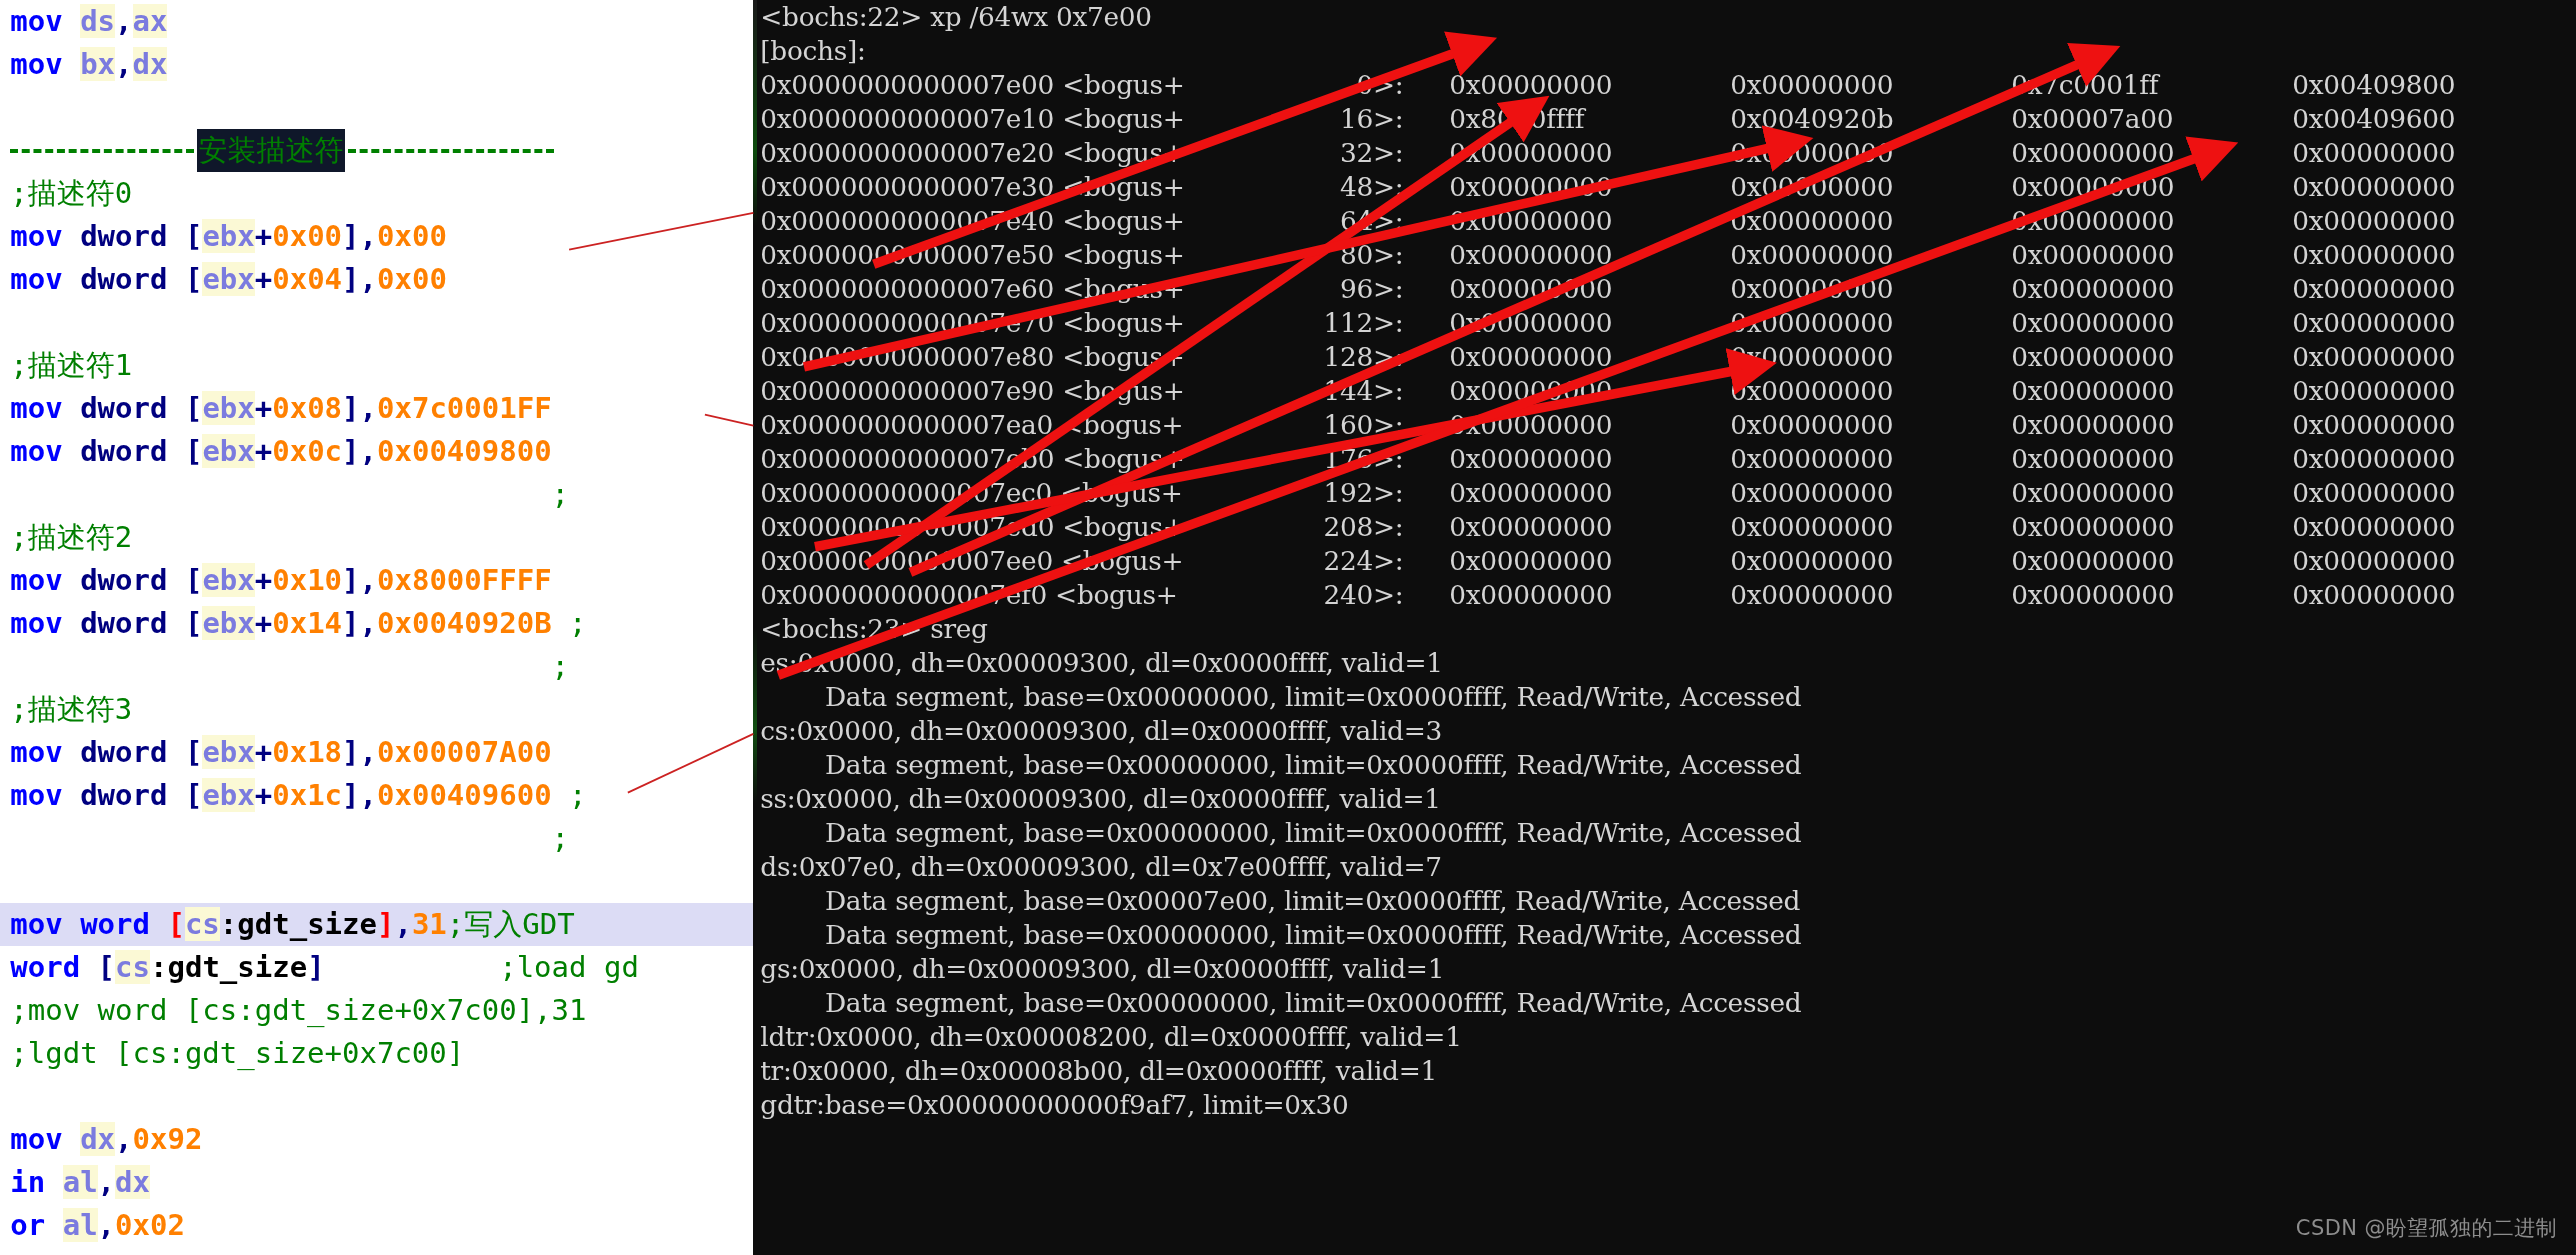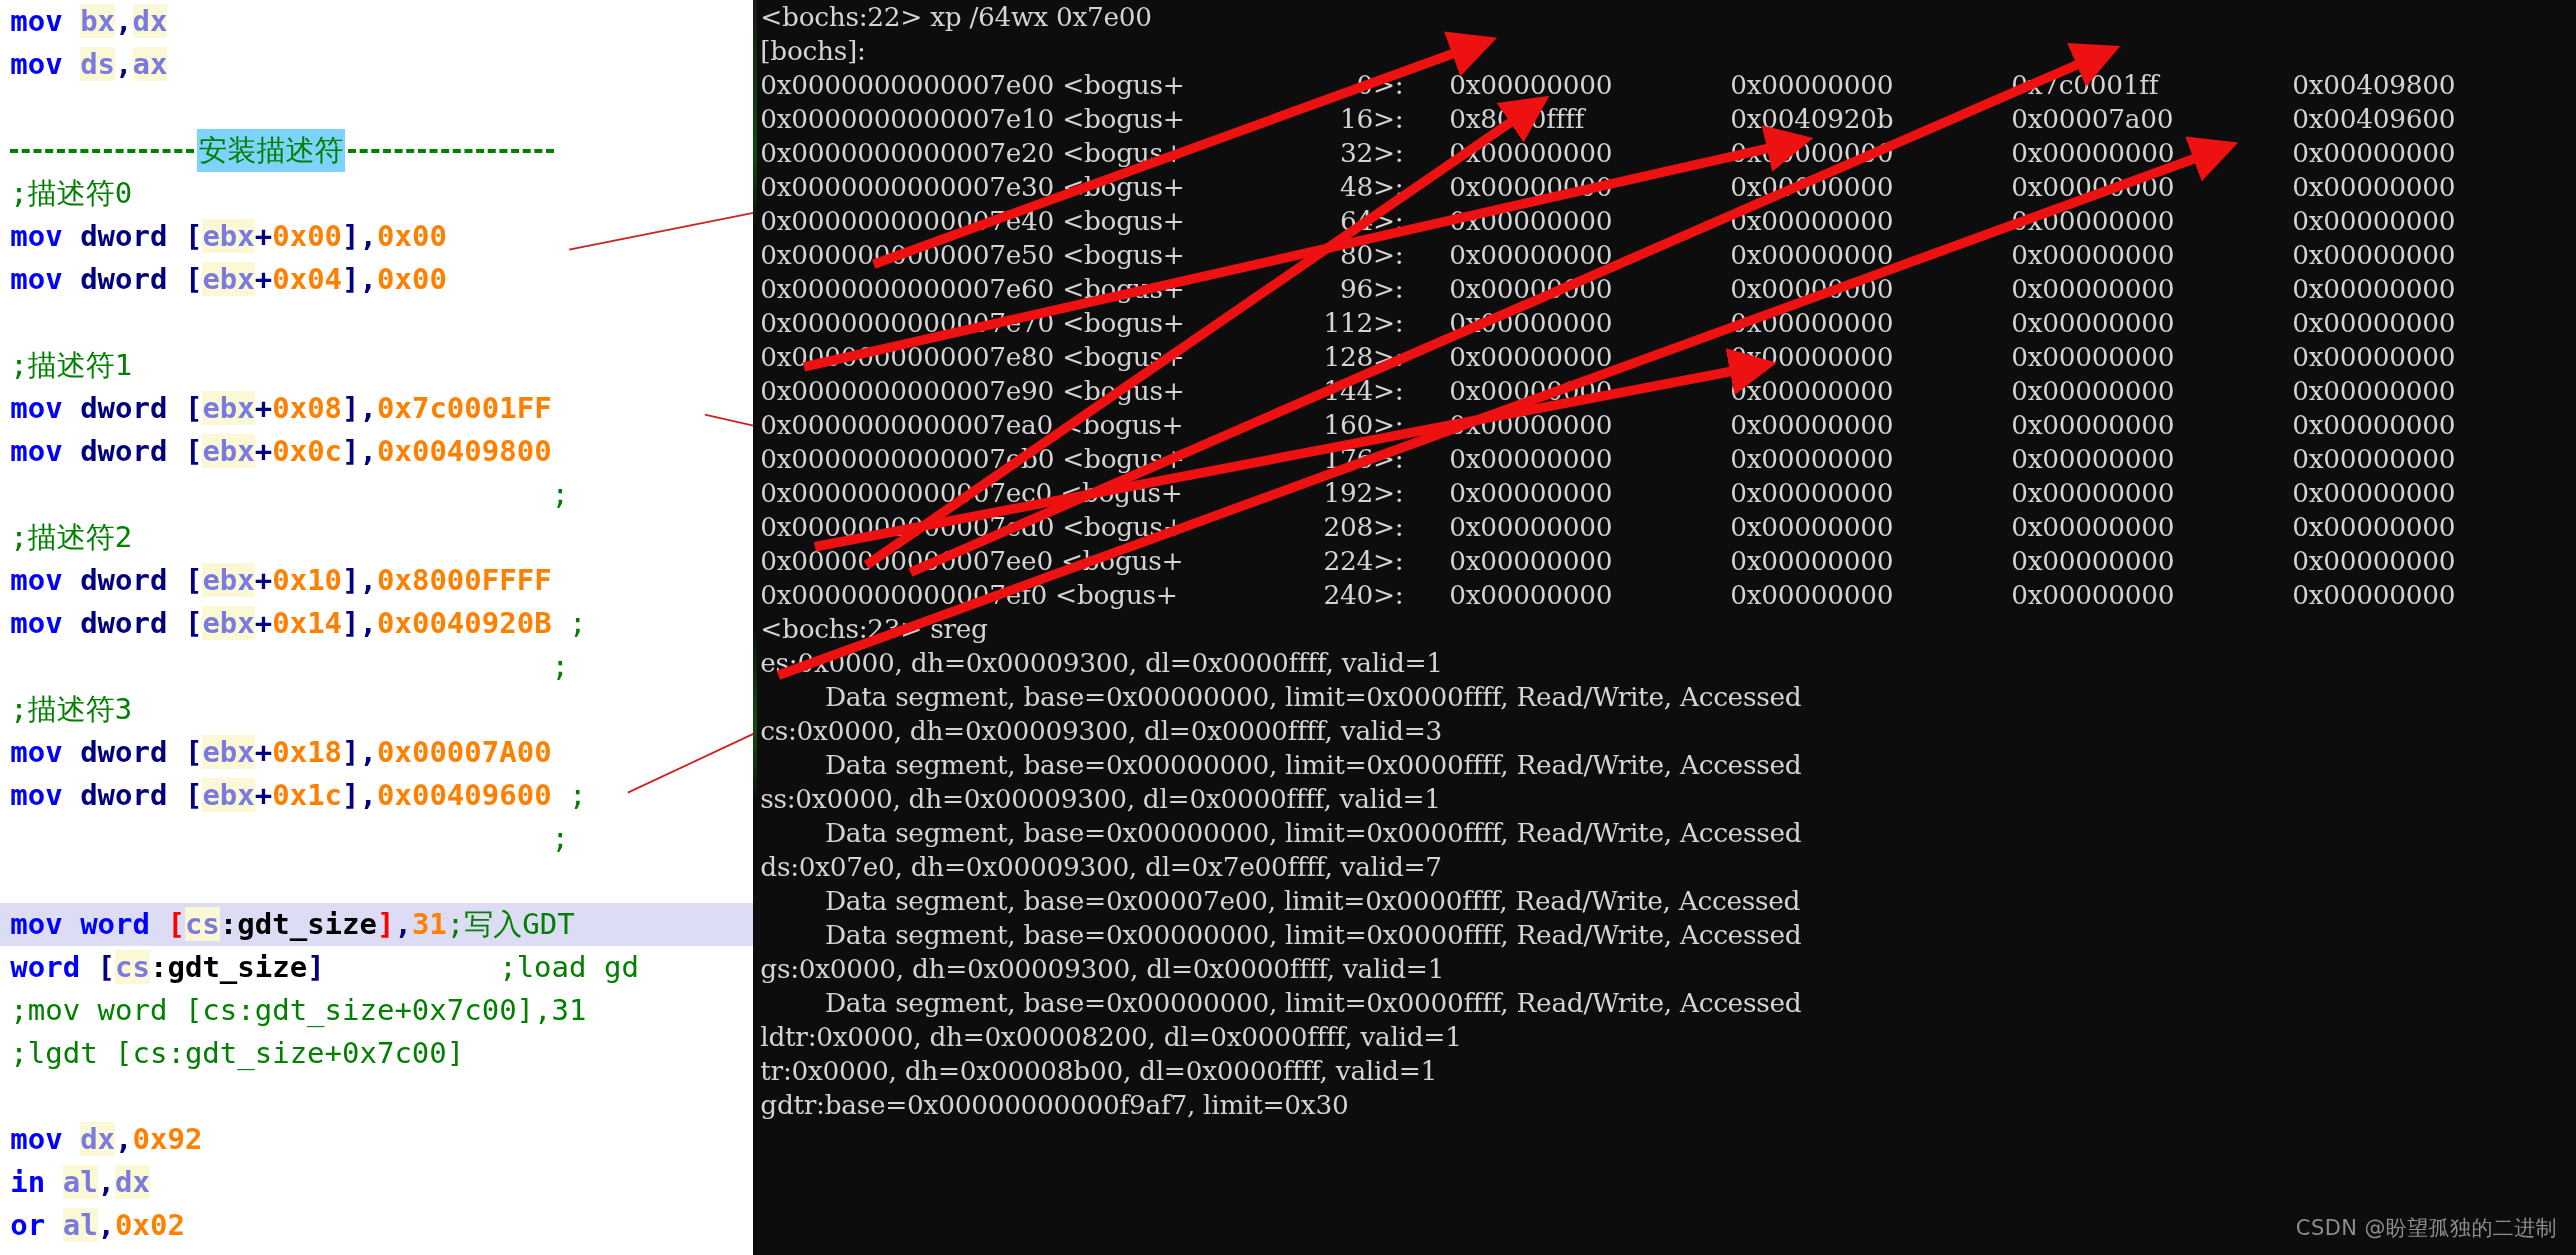--- a/index.html
+++ b/index.html
@@ -39,21 +39,21 @@
   .sel     { background: #dcdcf5; }
 
   .sep-line { position: relative; height:43px; }
   .sep-dash {
     position:absolute; left:10.3px; top:20px;
     height:0; border-top: 4.4px dashed #008000;
   }
   .sep-label {
     position:absolute; top:0; line-height:43px;
     color:#007f00; font-size:29px; font-weight:normal;
-    font-family:"DejaVu Sans", sans-serif; background:#7dd3fc; padding:0 1.5px;
+    font-family:"DejaVu Sans", sans-serif; background:#0f172a; padding:0 1.5px;
   }
 
   
   #terminal {
     position: absolute; left:753px; top:0;
     width: 1823px; height: 1255px;
     background: #0d0d0d;
     overflow: hidden;
   }
   #term-leftbar {
@@ -90,22 +90,22 @@
     position:absolute; right:19px; bottom:13.2px;
     color:#8d8d8d; font-size:21px;
     font-family:"DejaVu Sans", sans-serif;
     letter-spacing:0.4px;
   }
 </style>
 </head>
 <body>
 
 <div id="code-pane">
+    <div class="code-line"><span class="kw">mov </span><span class="reg">ds</span><span class="punc">,</span><span class="reg">ax</span></div>
     <div class="code-line"><span class="kw">mov </span><span class="reg">bx</span><span class="punc">,</span><span class="reg">dx</span></div>
-    <div class="code-line"><span class="kw">mov </span><span class="reg">ds</span><span class="punc">,</span><span class="reg">ax</span></div>
     <div class="code-line">&nbsp;</div>
     <div class="sep-line" style="height: 43px;">
       <div class="sep-dash" style="width: 184px;"></div>
       <span class="sep-label" style="left: 197px;">安装描述符</span>
       <div class="sep-dash" style="left: 348px; width: 206px;"></div>
     </div>
     <div class="code-line"><span class="cmt">;描述符0</span></div>
     <div class="code-line"><span class="kw">mov </span><span class="sizekw">dword </span><span class="punc">[</span><span class="reg">ebx</span><span class="punc">+</span><span class="num">0x00</span><span class="punc">]</span><span class="punc">,</span><span class="num">0x00</span></div>
     <div class="code-line"><span class="kw">mov </span><span class="sizekw">dword </span><span class="punc">[</span><span class="reg">ebx</span><span class="punc">+</span><span class="num">0x04</span><span class="punc">]</span><span class="punc">,</span><span class="num">0x00</span></div>
     <div class="code-line">&nbsp;</div>

